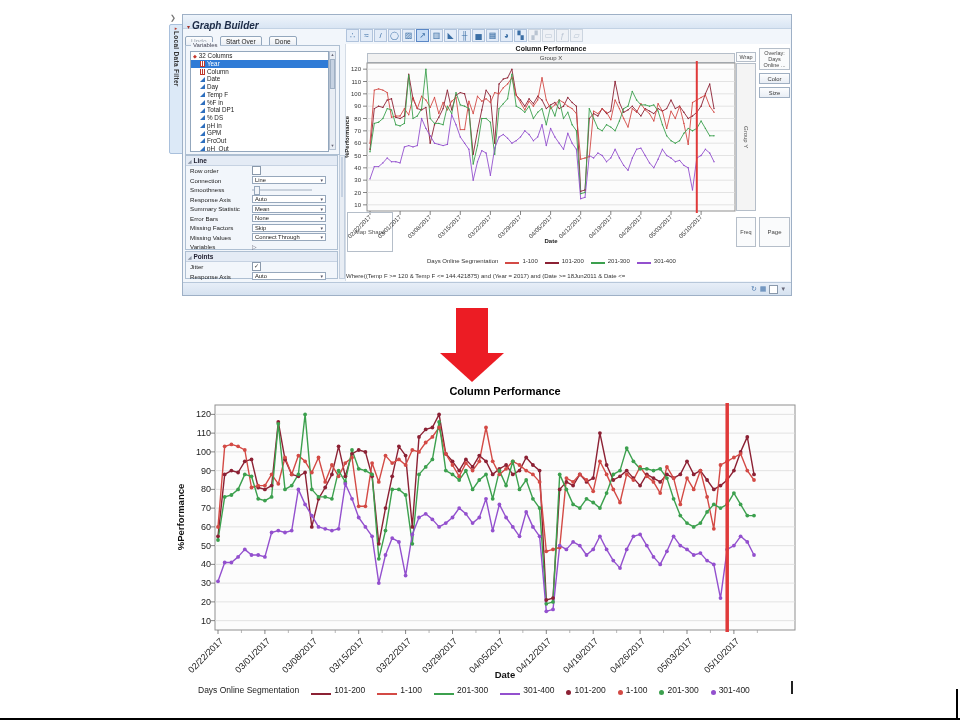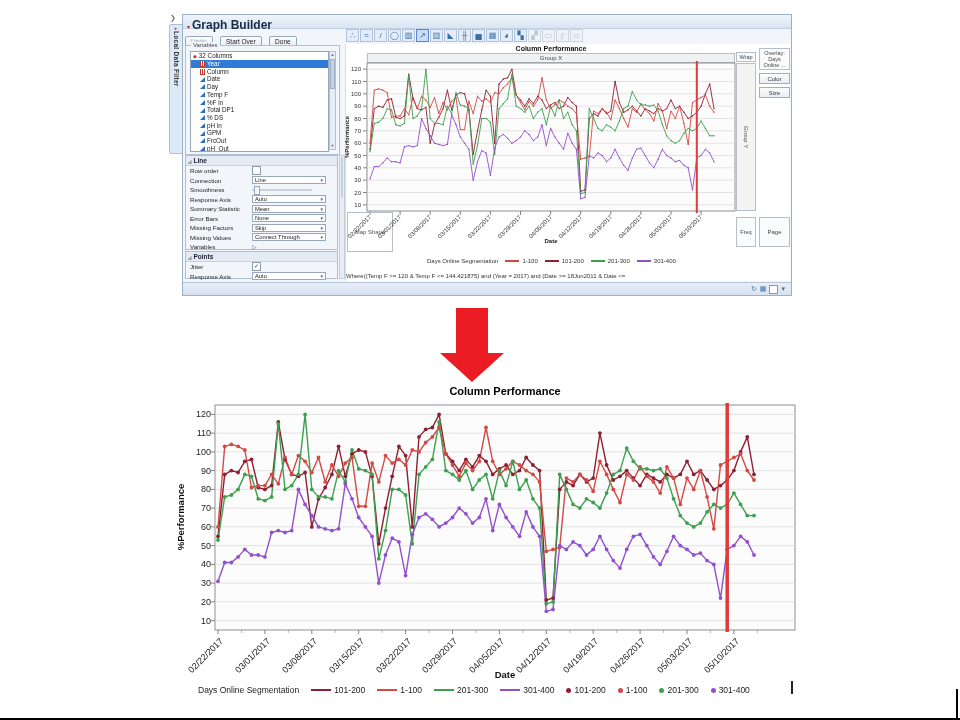--- a/index.html
+++ b/index.html
@@ -12,21 +12,21 @@
   #chevron{position:absolute;left:2px;top:0;font-size:7px;color:#777;cursor:pointer;}
   #side-tab{position:absolute;left:1px;top:10px;width:12px;height:128px;background:#dce9f7;
             border:1px solid #a9c0dc;border-radius:2px 0 0 2px;display:flex;flex-direction:column;align-items:center;}
   #side-tab .tri{font-size:5px;color:#b23a2e;line-height:6px;}
   #side-tab .vtxt{writing-mode:vertical-rl;font-size:6.5px;font-weight:bold;color:#333;letter-spacing:.3px;}
   #jmp-main{position:absolute;left:14px;top:0;width:610px;height:282px;background:#f2f6fb;
             border:1px solid #9eb0c6;box-sizing:border-box;}
   #titlebar{position:absolute;left:0;top:0;width:100%;height:13px;
             background:linear-gradient(#eef4fb,#d9e5f3);border-bottom:1px solid #c2d2e4;}
   .redtri{color:#a3342c;font-size:6px;margin:0 2px 0 4px;}
-  #wtitle{font-size:12px;font-weight:bold;color:#1b2a45;}
+  #wtitle{font-size:10px;font-weight:bold;color:#1b2a45;font-style:italic;}
   #btnrow{position:absolute;left:2px;top:15px;height:14px;}
   .jbtn{font-family:inherit;font-size:6.5px;height:11px;padding:0 5px;margin-right:3px;
         background:linear-gradient(#fdfdfd,#e8edf4);border:1px solid #93a7bd;border-radius:2px;color:#222;}
   .jbtn.dis{color:#9aa4b0;}
   #toolbar{position:absolute;left:163px;top:14px;display:flex;gap:1px;}
   .ticon{width:13px;height:13px;background:#e3ecf8;border:1px solid #b0c3dc;box-sizing:border-box;
          font-size:8px;line-height:11px;text-align:center;color:#3a6ea5;overflow:hidden;}
   .ticon.sel{background:#c7dcf5;border-color:#5b87c5;}
   .ticon.dis{background:#eef1f6;border-color:#ccd5e0;color:#b9c4d2;}
 
@@ -106,21 +106,21 @@
   #big-chart{position:absolute;left:170px;top:385px;width:640px;height:335px;}
   #big-title{position:absolute;left:45px;top:0;width:580px;text-align:center;font-size:11px;font-weight:bold;color:#000;}
   #big-plot{position:absolute;left:45px;top:20px;width:580px;height:225px;}
   #big-ylabel{position:absolute;left:-49px;top:126px;width:120px;height:12px;text-align:center;
               font-size:9.5px;font-weight:bold;transform:rotate(-90deg);color:#111;}
   #big-xlabel{position:absolute;left:45px;top:284px;width:580px;text-align:center;font-size:9.5px;font-weight:bold;color:#111;}
   .ylab-b{position:absolute;font-size:9px;color:#222;}
   .xlab-b{position:absolute;font-size:9px;color:#222;transform:rotate(-45deg);transform-origin:100% 0;white-space:nowrap;}
   #big-legend{position:absolute;left:28px;top:300px;right:0;display:flex;gap:12px;align-items:center;font-size:8.5px;color:#222;}
   .leg-title{white-space:nowrap;}
-  .leg-item{display:flex;align-items:center;white-space:nowrap;}
+  .leg-item{display:flex;align-items:flex-end;white-space:nowrap;}
   .sw-line{display:inline-block;height:0;border-top:2px solid #000;margin-right:3px;}
   .sw-dot{display:inline-block;border-radius:50%;margin-right:3px;}
   #stray-tick{position:absolute;left:621px;top:296px;width:1.5px;height:13px;background:#222;}
 
   
   #slide-bottom{position:absolute;left:0;right:0;bottom:0;height:2px;background:#000;}
   #slide-right{position:absolute;right:2px;bottom:1px;width:2px;height:30px;background:#000;}
 </style>
 </head>
 <body>

